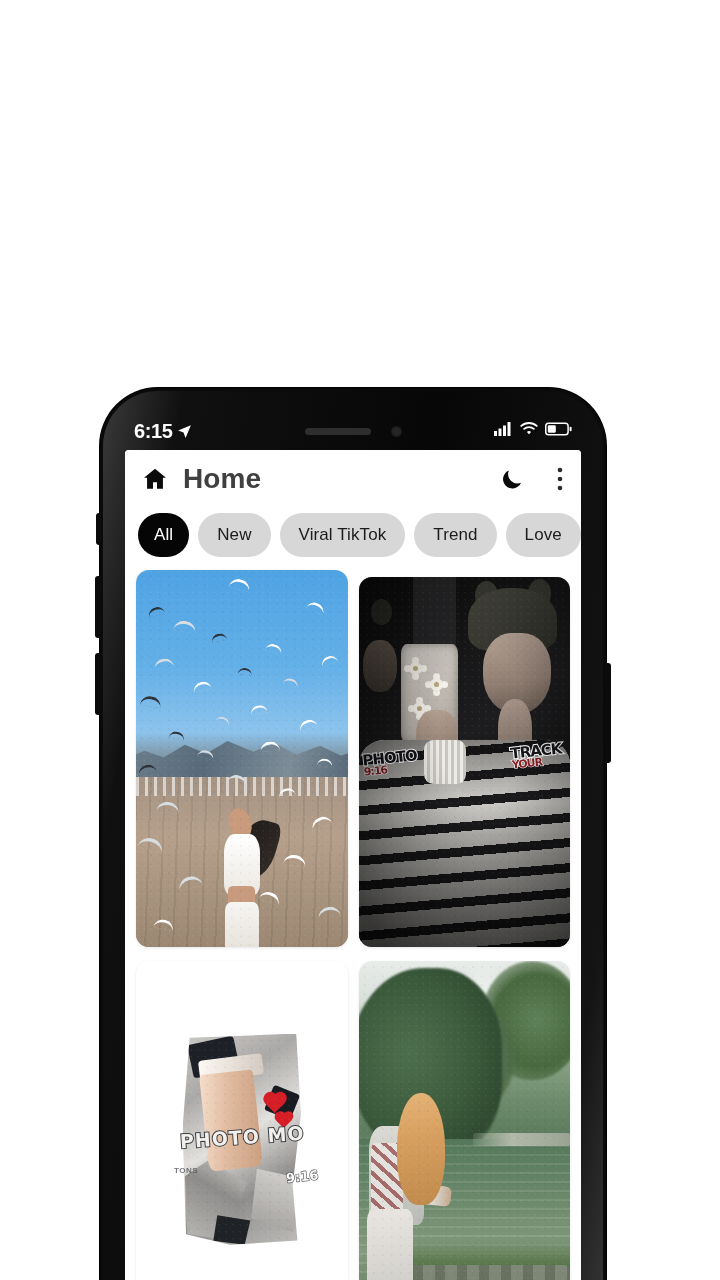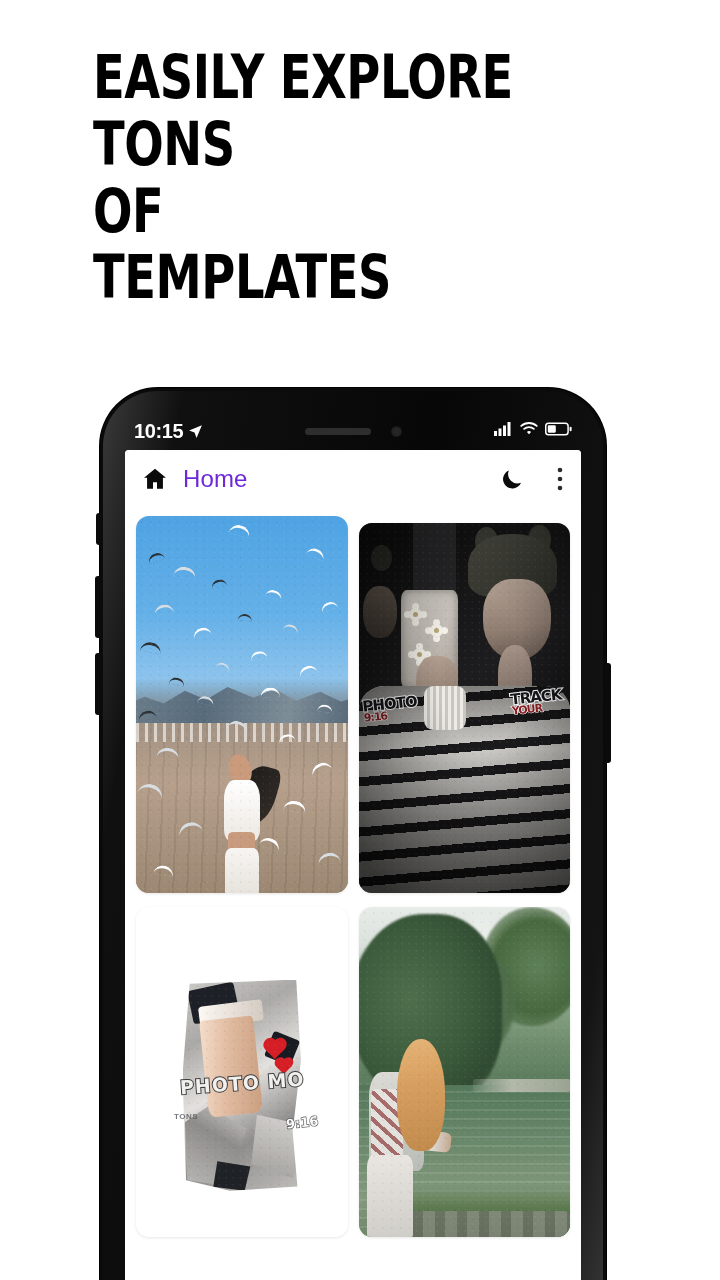--- a/index.html
+++ b/index.html
@@ -172,23 +172,23 @@
   
   .appbar {
     height: 58px;
     display: flex;
     align-items: center;
     padding: 0 18px 0 16px;
     background: #ffffff;
     gap: 14px;
   }
   .appbar-title {
-    font-size: 24px;
-    font-weight: 400;
-    color: #6d28d9;
+    font-size: 28px;
+    font-weight: 700;
+    color: #404040;
     letter-spacing: 0.1px;
     flex: 1;
   }
   .appbar .icon-btn { line-height: 0; display:block; }
   .moon-btn { margin-right: 18px; }
 
   
   .chips {
     display: flex;
     align-items: center;
@@ -664,37 +664,31 @@
       radial-gradient(circle at 62% 71%, rgba(0,0,0,.05) 0 1px, transparent 1px);
     background-size: 7px 7px, 9px 9px;
     pointer-events:none;
   }
 </style>
 </head>
 <body>
 
 <div class="page">
 
-  <div class="headline">
-    <div class="headline-line hl-1">EASILY EXPLORE</div>
-    <div class="headline-line hl-2">TONS</div>
-    <div class="headline-line hl-3">OF</div>
-    <div class="headline-line hl-4">TEMPLATES</div>
-  </div>
 
   <div class="phone">
 
     <div class="btn-silent"></div>
     <div class="btn-vol-up"></div>
     <div class="btn-vol-down"></div>
     <div class="btn-power"></div>
 
     <div class="statusbar">
       <div class="sb-left">
-        <span class="sb-time">10:15</span>
+        <span class="sb-time">6:15</span>
         <span class="sb-loc">
           <svg width="17" height="17" viewBox="0 0 24 24" fill="#fff">
             <path d="M21 3L3 10.5l7.6 2.9L13.5 21z"></path>
           </svg>
         </span>
       </div>
       <div class="sb-center">
         <div class="speaker"></div>
         <div class="camera"></div>
       </div>
@@ -740,20 +734,28 @@
         </span>
         <span class="icon-btn">
           <svg width="6" height="26" viewBox="0 0 6 26" fill="#2a2a2a">
             <circle cx="3" cy="4" r="2.3"></circle>
             <circle cx="3" cy="13" r="2.3"></circle>
             <circle cx="3" cy="22" r="2.3"></circle>
           </svg>
         </span>
       </div>
 
+      <div class="chips">
+        <div class="chip active">All</div>
+        <div class="chip">New</div>
+        <div class="chip">Viral TikTok</div>
+        <div class="chip">Trend</div>
+        <div class="chip">Love</div>
+
+      </div>
 
       <div class="grid">
 
         <div class="col col-left">
 
           <div class="card card-tall">
             <div class="card-img">
               <div class="art-birds"></div>
               <div class="mtn"></div>
               <div class="pier"></div>

